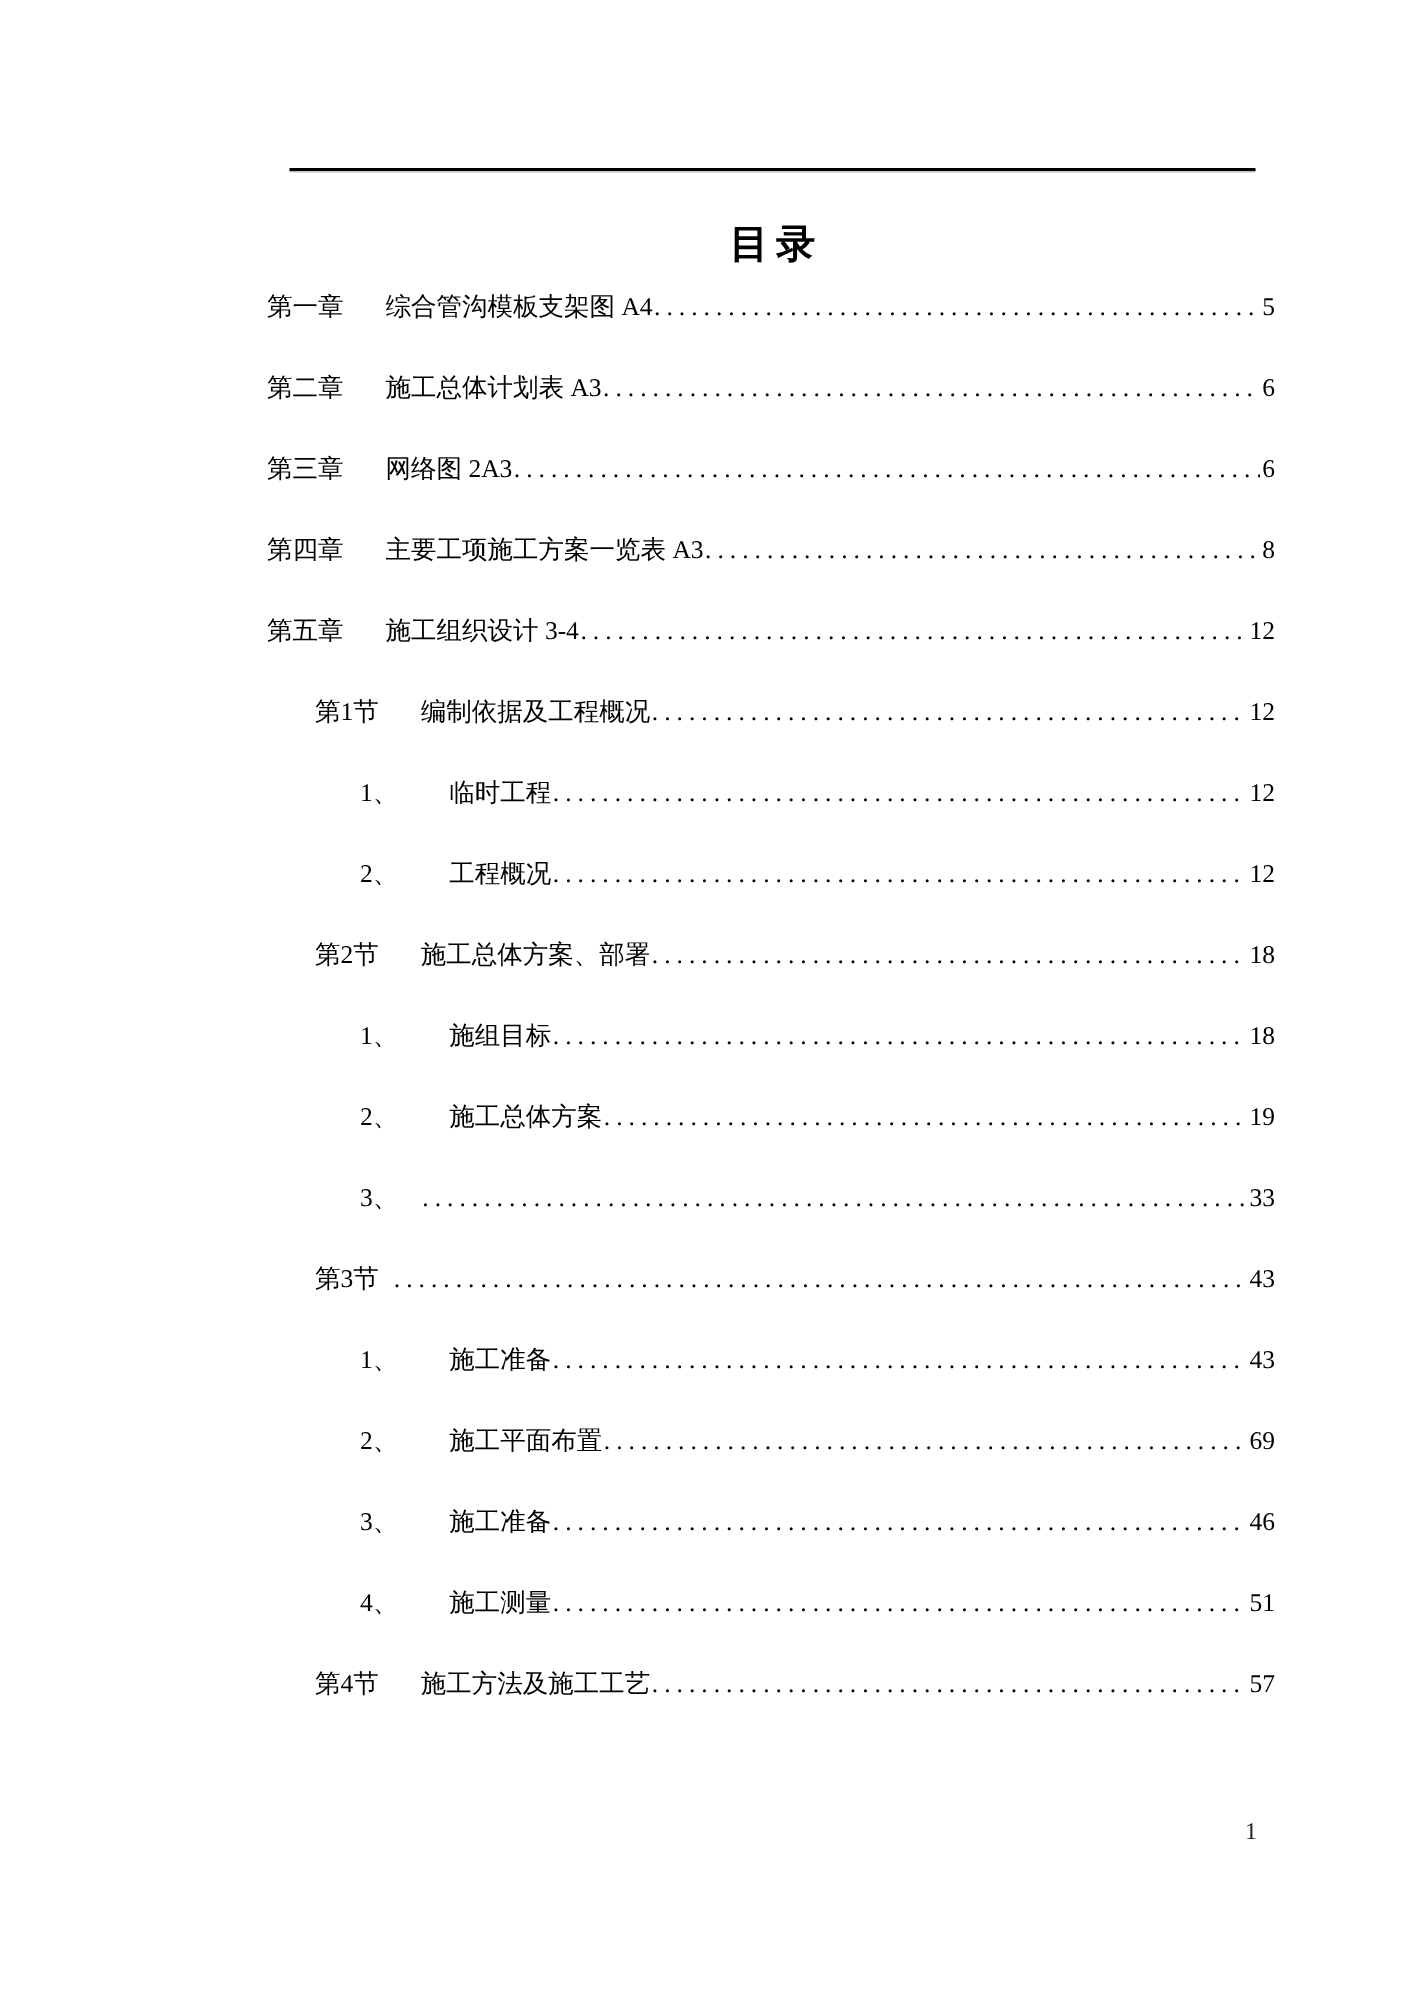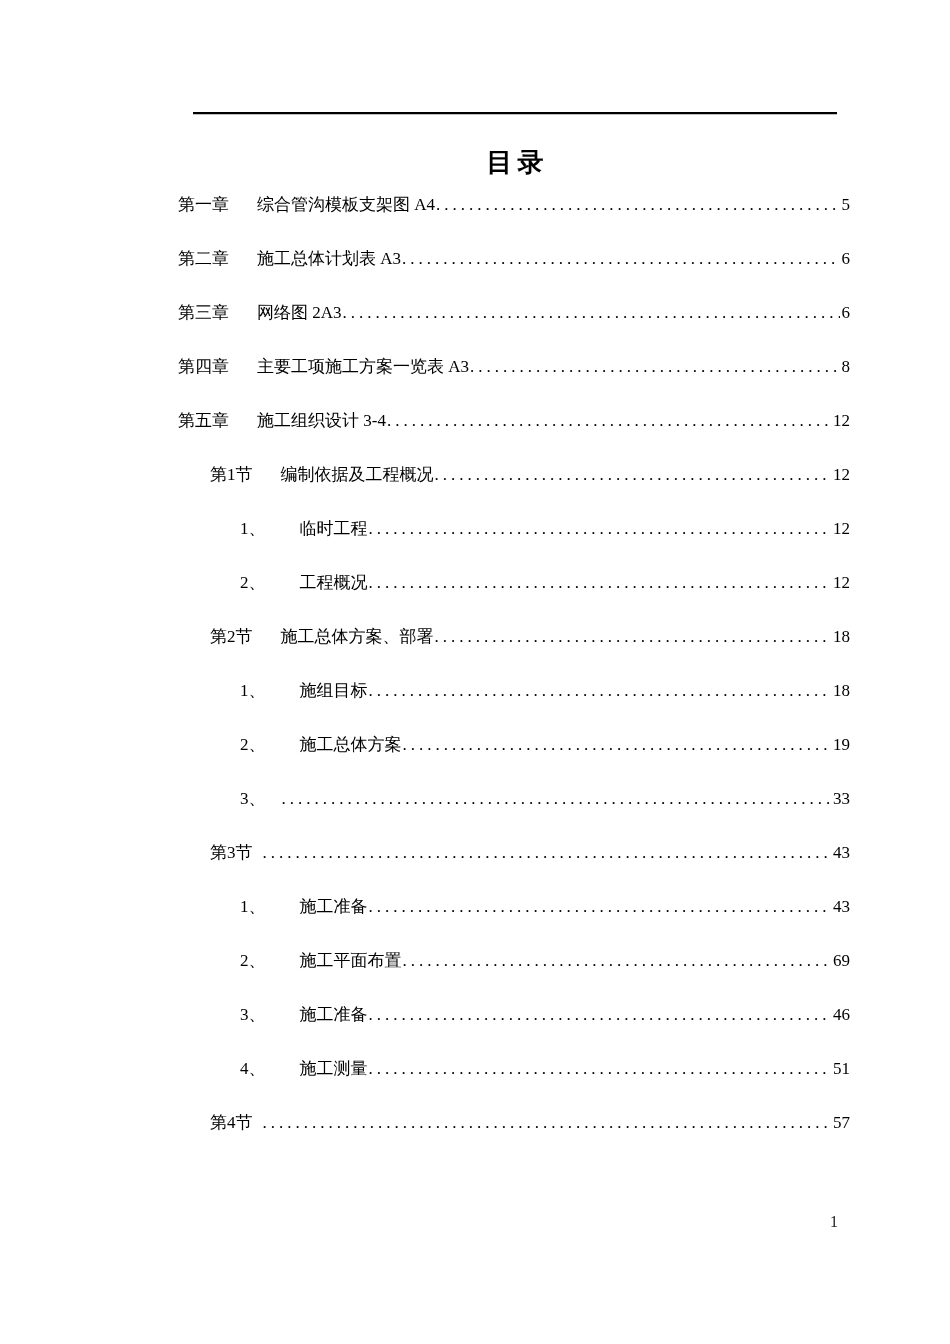--- a/index.html
+++ b/index.html
@@ -179,18 +179,19 @@
     <span class="pagenum">46</span>
   </div>
     <div class="toc-row lvl2">
     <span class="prefix">4、</span>
     <span class="label">施工测量</span>
     <span class="leader">............................................................................................................................................................................................................................</span>
     <span class="pagenum">51</span>
   </div>
     <div class="toc-row lvl1">
     <span class="prefix">第4节</span>
+    <span class="label">施工方法及施工工艺</span>
     <span class="leader">............................................................................................................................................................................................................................</span>
     <span class="pagenum">57</span>
   </div>
   </div>
 
 <div class="footer-pagenum">1</div>
 
 </body></html>

